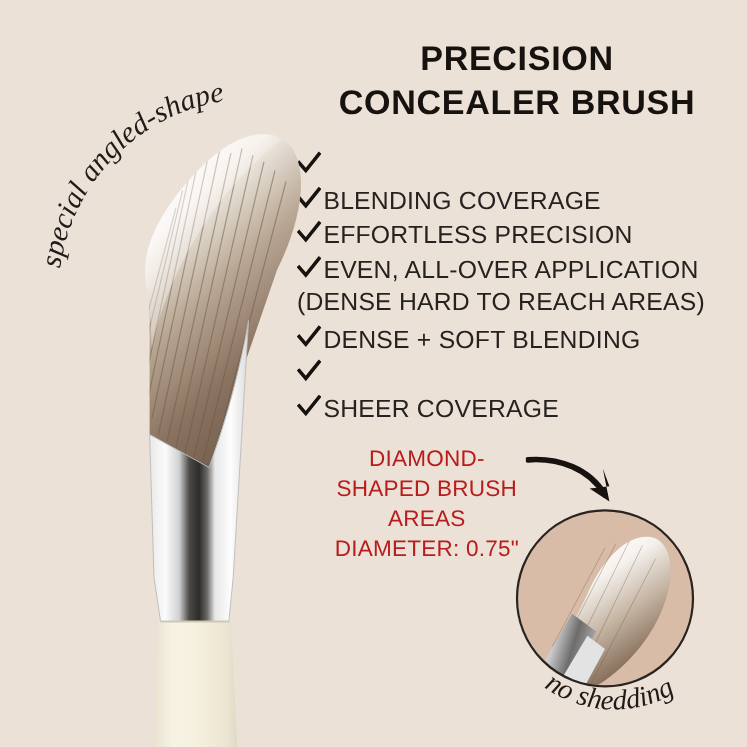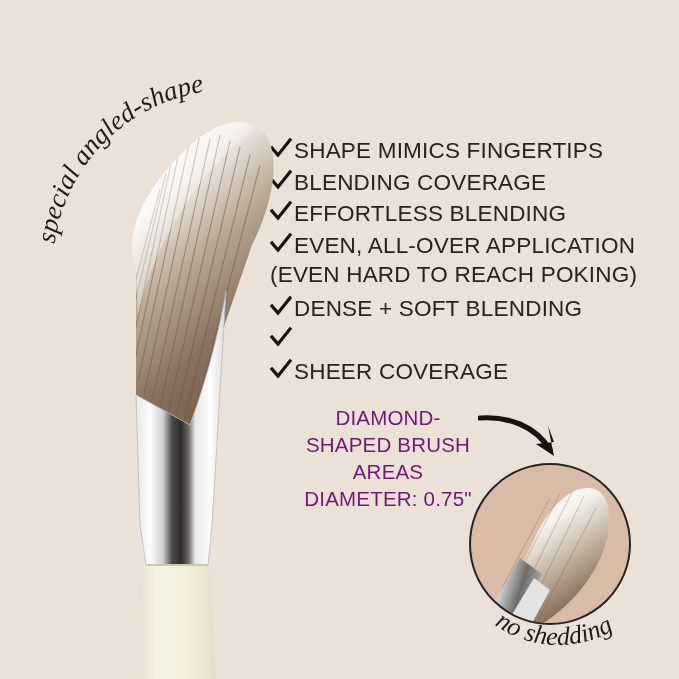--- a/index.html
+++ b/index.html
@@ -68,21 +68,21 @@
   
   .head-caption {
     position: absolute;
     left: 272px;
     top: 404px;
     width: 232px;
     text-align: center;
     font-family: "Liberation Sans", sans-serif;
     font-size: 20.5px;
     line-height: 27px;
-    color: #701a75;
+    color: #b91c1c;
     letter-spacing: 0.2px;
   }
 
   
   .arrow {
     position: absolute;
     left: 478px;
     top: 400px;
     width: 120px;
     height: 80px;
@@ -107,62 +107,65 @@
   .brush-main { position: absolute; left: 40px; top: 95px; width: 260px; height: 590px; }
 
   
   .inset { position: absolute; left: 468px; top: 462px; width: 165px; height: 165px; }
 </style>
 </head>
 <body>
 
 <div id="page">
 
+  <div class="title-block">
+    <div class="title-line">PRECISION</div>
+    <div class="title-line">CONCEALER BRUSH</div>
+  </div>
 
   <div class="features">
 
     <div class="feature-row">
       <span class="check-icon">
         <svg width="22" height="22" viewBox="0 0 22 22">
             <path d="M2 11 L8 18 L20 3" fill="none" stroke="#16120f" stroke-width="3.2" stroke-linecap="square" stroke-linejoin="miter"></path>
           </svg>
       </span>
-      <span class="feature-text">SHAPE MIMICS FINGERTIPS</span>
     </div>
 
     <div class="feature-row">
       <span class="check-icon">
         <svg width="22" height="22" viewBox="0 0 22 22">
             <path d="M2 11 L8 18 L20 3" fill="none" stroke="#16120f" stroke-width="3.2" stroke-linecap="square" stroke-linejoin="miter"></path>
           </svg>
       </span>
       <span class="feature-text">BLENDING COVERAGE</span>
     </div>
 
     <div class="feature-row">
       <span class="check-icon">
         <svg width="22" height="22" viewBox="0 0 22 22">
             <path d="M2 11 L8 18 L20 3" fill="none" stroke="#16120f" stroke-width="3.2" stroke-linecap="square" stroke-linejoin="miter"></path>
           </svg>
       </span>
-      <span class="feature-text">EFFORTLESS BLENDING</span>
+      <span class="feature-text">EFFORTLESS PRECISION</span>
     </div>
 
     <div class="feature-row">
       <span class="check-icon">
         <svg width="22" height="22" viewBox="0 0 22 22">
             <path d="M2 11 L8 18 L20 3" fill="none" stroke="#16120f" stroke-width="3.2" stroke-linecap="square" stroke-linejoin="miter"></path>
           </svg>
       </span>
       <span class="feature-text">EVEN, ALL-OVER APPLICATION</span>
     </div>
 
     <div class="feature-row continuation">
       <span class="check-icon"></span>
-      <span class="feature-text">(EVEN HARD TO REACH POKING)</span>
+      <span class="feature-text">(DENSE HARD TO REACH AREAS)</span>
     </div>
 
     <div class="feature-row">
       <span class="check-icon">
         <svg width="22" height="22" viewBox="0 0 22 22">
             <path d="M2 11 L8 18 L20 3" fill="none" stroke="#16120f" stroke-width="3.2" stroke-linecap="square" stroke-linejoin="miter"></path>
           </svg>
       </span>
       <span class="feature-text">DENSE + SOFT BLENDING</span>
     </div>

